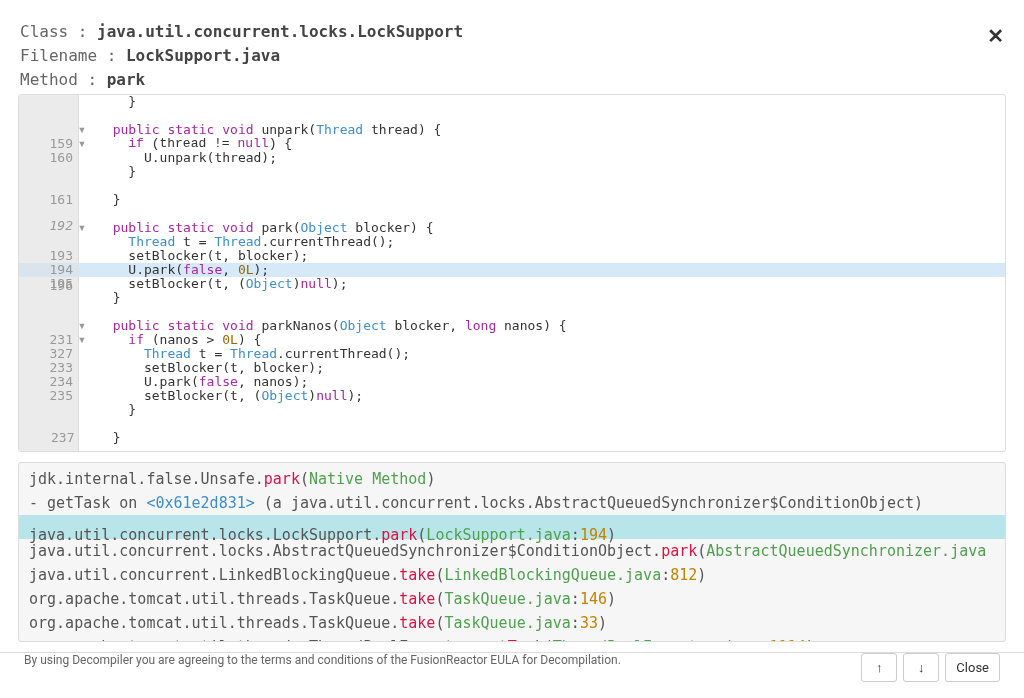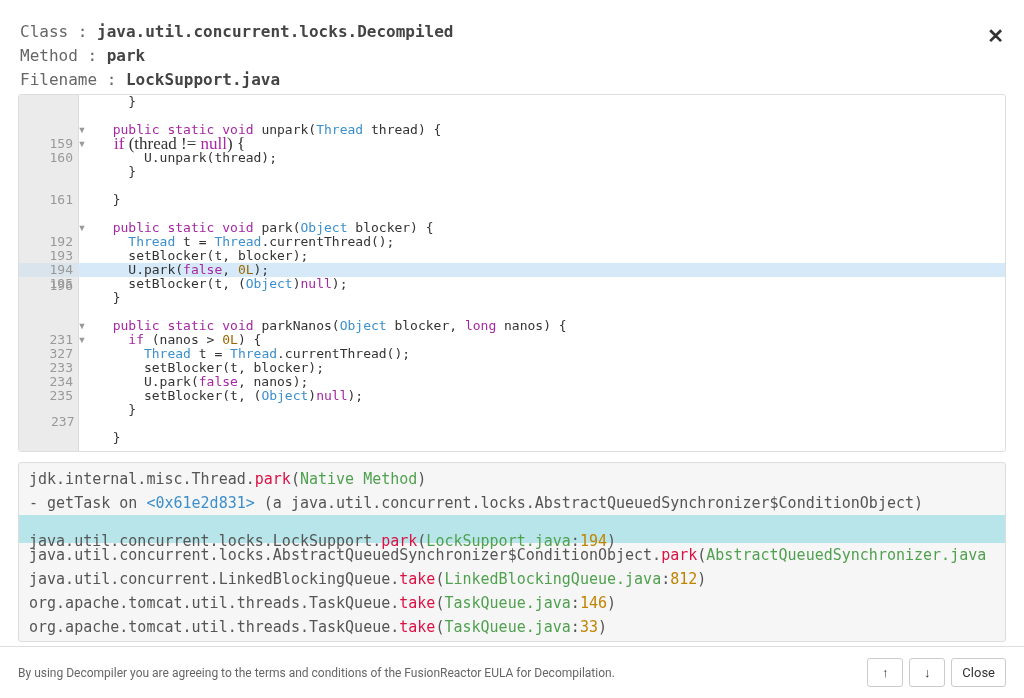--- a/index.html
+++ b/index.html
@@ -100,40 +100,40 @@
     font-size: 15px;
     line-height: 24px;
     height: 180px;
     overflow: hidden;
     white-space: nowrap;
   }
   .stack-line { height: 24px; }
   .stack-hl {
     background: #b7e5e9;
     margin: 0 -10px;
-    padding: 14px 10px;
+    padding: 8px 10px;
   }
   .pkg { color: #555; }
   .method-park { color: #d14; }
   .native { color: #50a14f; }
   .hexid { color: #3b8fcc; }
   .filename { color: #50a14f; }
   .linenum { color: #c18401; }
   .paren { color: #555; }
   .footer {
     position: absolute;
     bottom: 0;
     left: 0;
     right: 0;
-    height: 52px;
+    height: 46px;
     border-top: 1px solid #ddd;
     background: #fff;
     display: flex;
-    align-items: center;
-    padding: 0 18px;
+    align-items: flex-start;
+    padding: 0 24px;
     font-size: 12px;
     color: #666;
   }
   .footer-spacer { flex: 1; }
   .btn {
     border: 1px solid #ccc;
     background: #fff;
     border-radius: 3px;
     padding: 6px 10px;
     margin-left: 6px;
@@ -143,49 +143,49 @@
     min-width: 36px;
     text-align: center;
   }
   .btn-arrow { font-weight: bold; }
 </style>
 </head>
 <body>
 
 <div class="header">
   <div class="header-row">
-    <span class="label">Class : </span><span class="value">java.util.concurrent.locks.Decompiled</span>
+    <span class="label">Class : </span><span class="value">java.util.concurrent.locks.LockSupport</span>
+  </div>
+  <div class="header-row">
+    <span class="label">Filename : </span><span class="value">LockSupport.java</span>
   </div>
   <div class="header-row">
     <span class="label">Method : </span><span class="value">park</span>
-  </div>
-  <div class="header-row">
-    <span class="label">Filename : </span><span class="value">LockSupport.java</span>
   </div>
 </div>
 <div class="close-x">✕</div>
 <div class="source-link">Decompiled .class file, click to add source</div>
 
 <div class="code-panel">
   <div class="gutter"></div>
   <div id="code-container"></div>
 <div style="position: absolute; top: 0px; left: 78px; height: 14px; line-height: 14px; font-family: Consolas, Menlo, Monaco, monospace; font-size: 13px; white-space: pre;">    }</div>
     <div class="fold" style="position: absolute; top: 28px; left: 56px; width: 14px; text-align: center; color: rgb(153, 153, 153); font-size: 9px; line-height: 14px;">▼</div>
     <div style="position: absolute; top: 28px; left: 78px; height: 14px; line-height: 14px; font-family: Consolas, Menlo, Monaco, monospace; font-size: 13px; white-space: pre;">  <span class="kw">public</span> <span class="kw">static</span> <span class="kw">void</span> unpark(<span class="type">Thread</span> thread) {</div>
     <div class="ln" style="top: 42px;">159</div>
     <div class="fold" style="position: absolute; top: 42px; left: 56px; width: 14px; text-align: center; color: rgb(153, 153, 153); font-size: 9px; line-height: 14px;">▼</div>
-    <div style="position: absolute; top: 42px; left: 78px; height: 14px; line-height: 14px; font-family: Liberation Serif, serif; font-size: 17px; white-space: pre;">    <span class="kw">if</span> (thread != <span class="null">null</span>) {</div>
+    <div style="position: absolute; top: 42px; left: 78px; height: 14px; line-height: 14px; font-family: Liberation Mono, monospace; font-size: 13px; white-space: pre;">    <span class="kw">if</span> (thread != <span class="null">null</span>) {</div>
     <div class="ln" style="top: 56px;">160</div>
     <div style="position: absolute; top: 56px; left: 78px; height: 14px; line-height: 14px; font-family: Consolas, Menlo, Monaco, monospace; font-size: 13px; white-space: pre;">      U.unpark(thread);</div>
     <div style="position: absolute; top: 70px; left: 78px; height: 14px; line-height: 14px; font-family: Consolas, Menlo, Monaco, monospace; font-size: 13px; white-space: pre;">    }</div>
     <div class="ln" style="top: 98px;">161</div>
     <div style="position: absolute; top: 98px; left: 78px; height: 14px; line-height: 14px; font-family: Consolas, Menlo, Monaco, monospace; font-size: 13px; white-space: pre;">  }</div>
     <div class="fold" style="position: absolute; top: 126px; left: 56px; width: 14px; text-align: center; color: rgb(153, 153, 153); font-size: 9px; line-height: 14px;">▼</div>
     <div style="position: absolute; top: 126px; left: 78px; height: 14px; line-height: 14px; font-family: Consolas, Menlo, Monaco, monospace; font-size: 13px; white-space: pre;">  <span class="kw">public</span> <span class="kw">static</span> <span class="kw">void</span> park(<span class="type">Object</span> blocker) {</div>
-    <div class="ln" style="top: 140px;">192</div>
+    <div class="ln" style="top: 124px; font-style: italic;">192</div>
     <div style="position: absolute; top: 140px; left: 78px; height: 14px; line-height: 14px; font-family: Consolas, Menlo, Monaco, monospace; font-size: 13px; white-space: pre;">    <span class="type">Thread</span> t = <span class="type">Thread</span>.currentThread();</div>
     <div class="ln" style="top: 154px;">193</div>
     <div style="position: absolute; top: 154px; left: 78px; height: 14px; line-height: 14px; font-family: Consolas, Menlo, Monaco, monospace; font-size: 13px; white-space: pre;">    setBlocker(t, blocker);</div>
     <div class="hl-gutter" style="position: absolute; top: 168px; left: 0px; width: 60px; height: 14px; background: rgb(218, 228, 236);"></div>
     <div style="position: absolute; top: 168px; left: 60px; right: 0px; height: 14px; background: rgb(214, 233, 248);"></div>
     <div class="ln" style="top: 168px;">194</div>
     <div style="position: absolute; top: 168px; left: 78px; height: 20px; line-height: 14px; font-family: Consolas, Menlo, Monaco, monospace; font-size: 13px; white-space: pre;">    U.park(<span class="bool">false</span>, <span class="num">0L</span>);</div>
     <div class="ln" style="top: 182px;">195</div>
     <div style="position: absolute; top: 182px; left: 78px; height: 14px; line-height: 14px; font-family: Consolas, Menlo, Monaco, monospace; font-size: 13px; white-space: pre;">    setBlocker(t, (<span class="type">Object</span>)<span class="null">null</span>);</div>
     <div class="ln" style="top: 184px;">196</div>
@@ -197,27 +197,27 @@
     <div style="position: absolute; top: 238px; left: 78px; height: 14px; line-height: 14px; font-family: Consolas, Menlo, Monaco, monospace; font-size: 13px; white-space: pre;">    <span class="kw">if</span> (nanos &gt; <span class="num">0L</span>) {</div>
     <div class="ln" style="top: 252px;">327</div>
     <div style="position: absolute; top: 252px; left: 78px; height: 14px; line-height: 14px; font-family: Consolas, Menlo, Monaco, monospace; font-size: 13px; white-space: pre;">      <span class="type">Thread</span> t = <span class="type">Thread</span>.currentThread();</div>
     <div class="ln" style="top: 266px;">233</div>
     <div style="position: absolute; top: 266px; left: 78px; height: 14px; line-height: 14px; font-family: Consolas, Menlo, Monaco, monospace; font-size: 13px; white-space: pre;">      setBlocker(t, blocker);</div>
     <div class="ln" style="top: 280px;">234</div>
     <div style="position: absolute; top: 280px; left: 78px; height: 14px; line-height: 14px; font-family: Consolas, Menlo, Monaco, monospace; font-size: 13px; white-space: pre;">      U.park(<span class="bool">false</span>, nanos);</div>
     <div class="ln" style="top: 294px;">235</div>
     <div style="position: absolute; top: 294px; left: 78px; height: 14px; line-height: 14px; font-family: Consolas, Menlo, Monaco, monospace; font-size: 13px; white-space: pre;">      setBlocker(t, (<span class="type">Object</span>)<span class="null">null</span>);</div>
     <div style="position: absolute; top: 308px; left: 78px; height: 14px; line-height: 14px; font-family: Consolas, Menlo, Monaco, monospace; font-size: 13px; white-space: pre;">    }</div>
-    <div class="ln" style="top: 320px; padding-left: 32px;">237</div>
+    <div class="ln" style="top: 336px; padding-left: 32px;">237</div>
     <div style="position: absolute; top: 336px; left: 78px; height: 14px; line-height: 14px; font-family: Consolas, Menlo, Monaco, monospace; font-size: 13px; white-space: pre;">  }</div>
   </div>
 
 <div class="stack-panel">
   <div id="stack-container">
-      <div class="stack-line"><span class="pkg">jdk.internal.misc.Thread.</span><span class="method-park">park</span><span class="paren">(</span><span class="native">Native Method</span><span class="paren">)</span></div>
+      <div class="stack-line"><span class="pkg">jdk.internal.false.Unsafe.</span><span class="method-park">park</span><span class="paren">(</span><span class="native">Native Method</span><span class="paren">)</span></div>
       <div class="stack-line"><span class="pkg">- getTask on </span><span class="hexid">&lt;0x61e2d831&gt;</span><span class="pkg"> (a java.util.concurrent.locks.AbstractQueuedSynchronizer$ConditionObject)</span></div>
       <div class="stack-line stack-hl"><span class="pkg">java.util.concurrent.locks.LockSupport.</span><span class="method-park">park</span><span class="paren">(</span><span class="filename">LockSupport.java</span><span class="paren">:</span><span class="linenum">194</span><span class="paren">)</span></div>
       <div class="stack-line"><span class="pkg">java.util.concurrent.locks.AbstractQueuedSynchronizer$ConditionObject.</span><span class="method-park">park</span><span class="paren">(</span><span class="filename">AbstractQueuedSynchronizer.java</span></div>
       <div class="stack-line"><span class="pkg">java.util.concurrent.LinkedBlockingQueue.</span><span class="method-park">take</span><span class="paren">(</span><span class="filename">LinkedBlockingQueue.java</span><span class="paren">:</span><span class="linenum">812</span><span class="paren">)</span></div>
       <div class="stack-line"><span class="pkg">org.apache.tomcat.util.threads.TaskQueue.</span><span class="method-park">take</span><span class="paren">(</span><span class="filename">TaskQueue.java</span><span class="paren">:</span><span class="linenum">146</span><span class="paren">)</span></div>
       <div class="stack-line"><span class="pkg">org.apache.tomcat.util.threads.TaskQueue.</span><span class="method-park">take</span><span class="paren">(</span><span class="filename">TaskQueue.java</span><span class="paren">:</span><span class="linenum">33</span><span class="paren">)</span></div>
       <div class="stack-line"><span class="pkg">org.apache.tomcat.util.threads.ThreadPoolExecutor.</span><span class="method-park">getTask</span><span class="paren">(</span><span class="filename">ThreadPoolExecutor.java</span><span class="paren">:</span><span class="linenum">1114</span><span class="paren">)</span></div>
     </div>
 </div>
 

